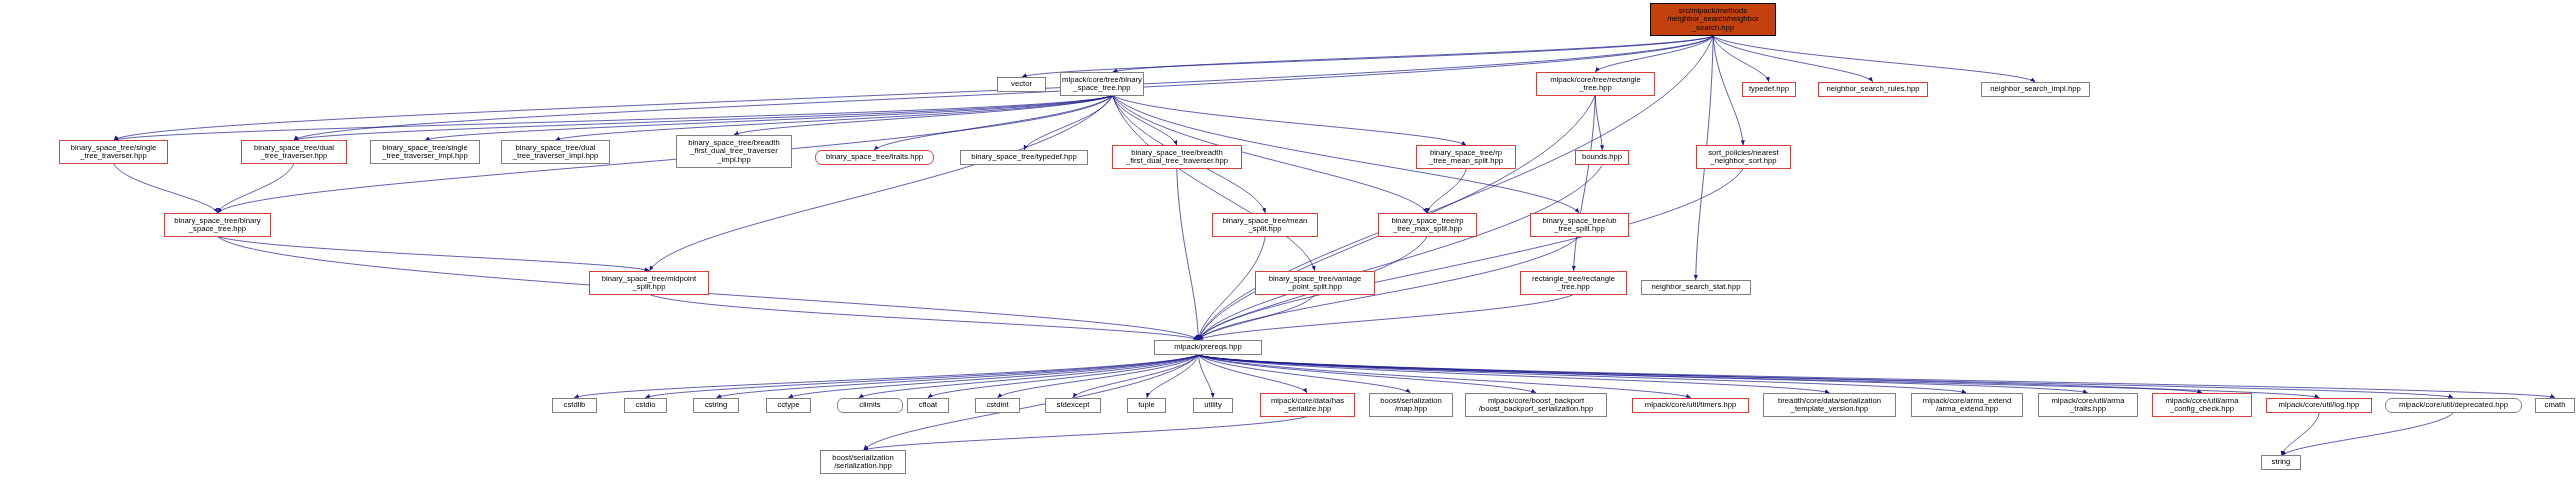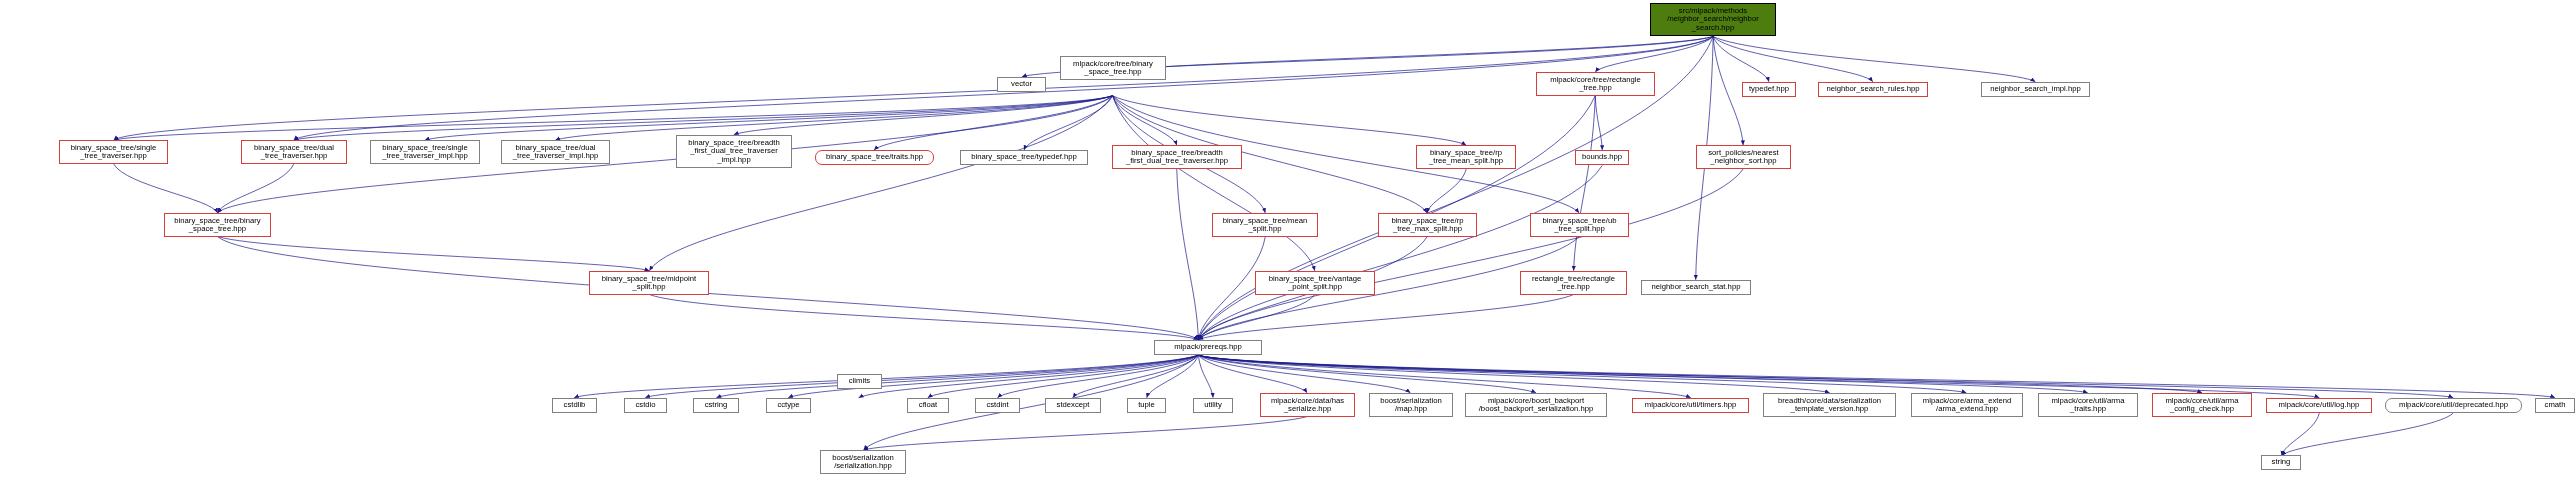--- a/index.html
+++ b/index.html
@@ -26,21 +26,21 @@
     font-size:7.7px;
     line-height:8.4px;
     text-align:center;
     display:flex;
     align-items:center;
     justify-content:center;
     white-space:pre;
     letter-spacing:0px;
   }
   .node.gray { border-color:#808080; }
-  .node.focus { border-color:#000000; background:#4d7c0f; }
+  .node.focus { border-color:#000000; background:#c2410c; }
   .node span { display:block; }
 </style>
 </head>
 <body>
 
 <div id="canvas">
   <svg id="edges" viewBox="0 0 3693 692">
     <defs>
       <marker id="arrow" markerWidth="8" markerHeight="8" refX="7" refY="3" orient="auto">
         <path d="M0,0 L7,3 L0,6 z" fill="#1a1a8c"></path>
@@ -115,21 +115,21 @@
         <path d="M1874,597 C1797,618.6 1282,630.6 1238,645"></path>
         <path d="M3325,592 C3318.385,619.45 3274.78,634.7 3271,653"></path>
         <path d="M3517,592 C3486.865,619.45 3288.22,634.7 3271,653"></path>
       </g>
   </svg>
   <div id="node-layer">
       <div class="node focus" style="left: 1650px; top: 2.8px; width: 126px; height: 33px;"><span>src/mlpack/methods
 /neighbor_search/neighbor
 _search.hpp</span></div>
       <div class="node gray" style="left: 997px; top: 77px; width: 49px; height: 15.3px;"><span>vector</span></div>
-      <div class="node gray" style="left: 1060px; top: 56px; width: 106px; height: 24px;"><span>mlpack/core/tree/binary
+      <div class="node gray" style="left: 1060px; top: 72px; width: 84px; height: 24px;"><span>mlpack/core/tree/binary
 _space_tree.hpp</span></div>
       <div class="node " style="left: 1536px; top: 72px; width: 119px; height: 24px;"><span>mlpack/core/tree/rectangle
 _tree.hpp</span></div>
       <div class="node " style="left: 1742px; top: 82px; width: 54px; height: 15.3px;"><span>typedef.hpp</span></div>
       <div class="node " style="left: 1818px; top: 82px; width: 110px; height: 15.3px;"><span>neighbor_search_rules.hpp</span></div>
       <div class="node gray" style="left: 1981px; top: 82px; width: 109px; height: 15.3px;"><span>neighbor_search_impl.hpp</span></div>
       <div class="node " style="left: 59px; top: 140px; width: 109px; height: 24px;"><span>binary_space_tree/single
 _tree_traverser.hpp</span></div>
       <div class="node " style="left: 241px; top: 140px; width: 106px; height: 24px;"><span>binary_space_tree/dual
 _tree_traverser.hpp</span></div>
@@ -162,21 +162,21 @@
       <div class="node " style="left: 1255px; top: 271px; width: 120px; height: 24px;"><span>binary_space_tree/vantage
 _point_split.hpp</span></div>
       <div class="node " style="left: 1520px; top: 271px; width: 107px; height: 24px;"><span>rectangle_tree/rectangle
 _tree.hpp</span></div>
       <div class="node gray" style="left: 1641px; top: 280px; width: 110px; height: 15.3px;"><span>neighbor_search_stat.hpp</span></div>
       <div class="node gray" style="left: 1154px; top: 340px; width: 108px; height: 15.3px;"><span>mlpack/prereqs.hpp</span></div>
       <div class="node gray" style="left: 552px; top: 398px; width: 45px; height: 15.3px;"><span>cstdlib</span></div>
       <div class="node gray" style="left: 624px; top: 398px; width: 43px; height: 15.3px;"><span>cstdio</span></div>
       <div class="node gray" style="left: 693px; top: 398px; width: 46px; height: 15.3px; text-align: center;"><span>cstring</span></div>
       <div class="node gray" style="left: 766px; top: 398px; width: 45px; height: 15.3px;"><span>cctype</span></div>
-      <div class="node gray" style="left: 837px; top: 374px; width: 45px; height: 15.3px;"><span>climits</span></div>
+      <div class="node gray" style="left: 837px; top: 398px; width: 66px; height: 15.3px; border-radius: 6px;"><span>climits</span></div>
       <div class="node gray" style="left: 907px; top: 398px; width: 42px; height: 15.3px;"><span>cfloat</span></div>
       <div class="node gray" style="left: 975px; top: 398px; width: 45px; height: 15.3px;"><span>cstdint</span></div>
       <div class="node gray" style="left: 1045px; top: 398px; width: 56px; height: 15.3px;"><span>stdexcept</span></div>
       <div class="node gray" style="left: 1127px; top: 398px; width: 39px; height: 15.3px;"><span>tuple</span></div>
       <div class="node gray" style="left: 1193px; top: 398px; width: 40px; height: 15.3px;"><span>utility</span></div>
       <div class="node " style="left: 1260px; top: 393px; width: 95px; height: 24px;"><span>mlpack/core/data/has
 _serialize.hpp</span></div>
       <div class="node gray" style="left: 1369px; top: 393px; width: 84px; height: 24px;"><span>boost/serialization
 /map.hpp</span></div>
       <div class="node gray" style="left: 1465px; top: 393px; width: 142px; height: 24px;"><span>mlpack/core/boost_backport

